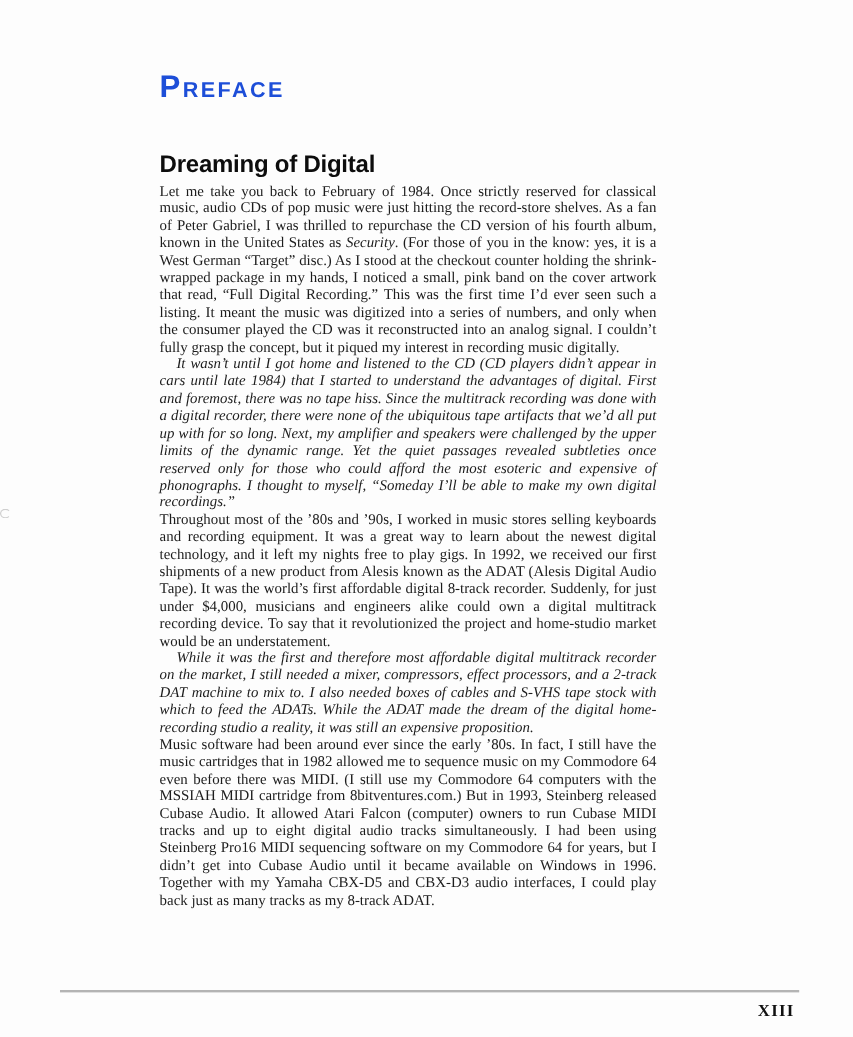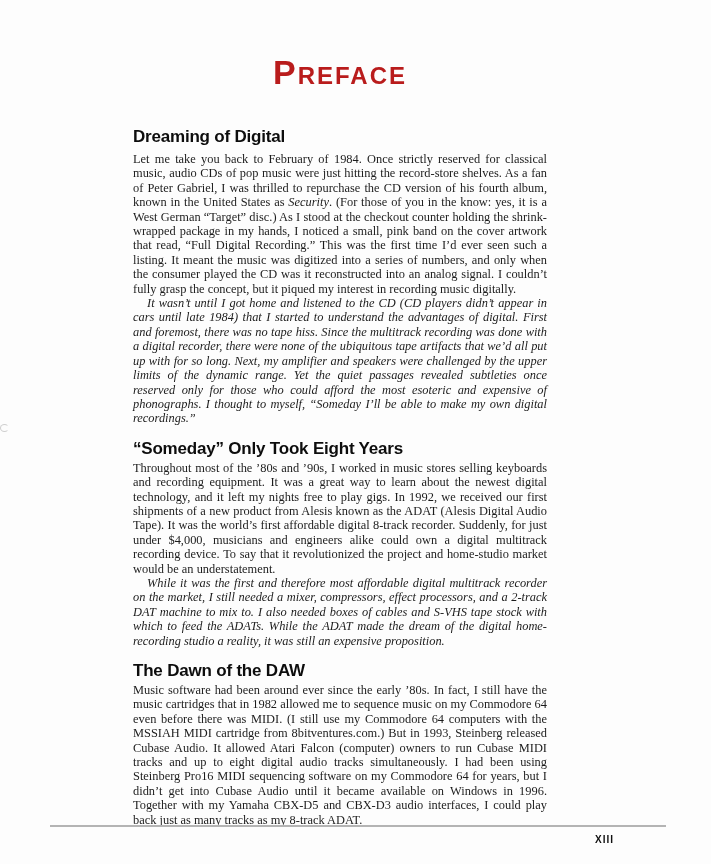--- a/index.html
+++ b/index.html
@@ -18,31 +18,30 @@
     position: absolute;
     left: 133px; top: 54px;
     width: 414px;
     color: #1c1c1c;
   }
   .book-title {
     margin: 0;
     font-family: "Liberation Sans", "DejaVu Sans", sans-serif;
     font-weight: 700;
     font-variant: small-caps;
-    font-size: 34px;
+    font-size: 26px;
     line-height: 36px;
     letter-spacing: 2px;
-    color: #b91c1c;
-    text-align: center;
+    color: #1d4ed8;
   }
   .h-major {
     margin: 36px 0 4px 0;
     font-family: "Liberation Sans", "DejaVu Sans", sans-serif;
     font-weight: 700;
-    font-size: 17px;
+    font-size: 20px;
     line-height: 22px;
     letter-spacing: -0.2px;
     color: #0d0d0d;
   }
   .h-minor {
     margin: 13px 0 3px 0;
     font-family: "Liberation Sans", "DejaVu Sans", sans-serif;
     font-weight: 700;
     font-size: 17px;
     line-height: 19px;
@@ -61,25 +60,25 @@
   .footer-rule {
     position: absolute;
     left: 50px; top: 825px;
     width: 616px; height: 2px;
     background: #b4b4b4;
   }
   .page-number {
     position: absolute;
     top: 830px; left: 547px;
     width: 115px;
-    text-align: center;
-    font-family: Liberation Sans, sans-serif;
+    text-align: right;
+    font-family: Liberation Serif, serif;
     font-weight: 700;
     font-variant: small-caps;
-    font-size: 14px;
+    font-size: 20px;
     letter-spacing: 1px;
     color: #111;
   }
   .scan-artifact {
     position: absolute;
     left: 0px; top: 424px;
     width: 7px; height: 6px;
     border-radius: 50%;
     border: 1px solid rgba(120,120,120,0.35);
     border-right-color: transparent;
@@ -95,27 +94,25 @@
 
     <h1 class="book-title">Preface</h1>
 
     <section>
       <h2 class="h-major">Dreaming of Digital</h2>
       <p class="body-para"><span>Let me take you back to February of 1984. Once strictly reserved for classical music, audio CDs of pop music were just hitting the record-store shelves. As a fan of Peter Gabriel, I was thrilled to repurchase the CD version of his fourth album, known in the United States as </span><em>Security</em><span>. (For those of you in the know: yes, it is a West German “Target” disc.) As I stood at the checkout counter holding the shrink-wrapped package in my hands, I noticed a small, pink band on the cover artwork that read, “Full Digital Recording.” This was the first time I’d ever seen such a listing. It meant the music was digitized into a series of numbers, and only when the consumer played the CD was it reconstructed into an analog signal. I couldn’t fully grasp the concept, but it piqued my interest in recording music digitally.</span></p>
       <p class="body-para indent">It wasn’t until I got home and listened to the CD (CD players didn’t appear in cars until late 1984) that I started to understand the advantages of digital. First and foremost, there was no tape hiss. Since the multitrack recording was done with a digital recorder, there were none of the ubiquitous tape artifacts that we’d all put up with for so long. Next, my amplifier and speakers were challenged by the upper limits of the dynamic range. Yet the quiet passages revealed subtleties once reserved only for those who could afford the most esoteric and expensive of phonographs. I thought to myself, “Someday I’ll be able to make my own digital recordings.”</p>
     </section>
 
     <section>
-      <h3 class="h-minor">“Someday” Only Took Eight Years</h3>
       <p class="body-para">Throughout most of the ’80s and ’90s, I worked in music stores selling keyboards and recording equipment. It was a great way to learn about the newest digital technology, and it left my nights free to play gigs. In 1992, we received our first shipments of a new product from Alesis known as the ADAT (Alesis Digital Audio Tape). It was the world’s first affordable digital 8-track recorder. Suddenly, for just under $4,000, musicians and engineers alike could own a digital multitrack recording device. To say that it revolutionized the project and home-studio market would be an understatement.</p>
       <p class="body-para indent">While it was the first and therefore most affordable digital multitrack recorder on the market, I still needed a mixer, compressors, effect processors, and a 2-track DAT machine to mix to. I also needed boxes of cables and S-VHS tape stock with which to feed the ADATs. While the ADAT made the dream of the digital home-recording studio a reality, it was still an expensive proposition.</p>
     </section>
 
     <section>
-      <h3 class="h-minor">The Dawn of the DAW</h3>
       <p class="body-para">Music software had been around ever since the early ’80s. In fact, I still have the music cartridges that in 1982 allowed me to sequence music on my Commodore 64 even before there was MIDI. (I still use my Commodore 64 computers with the MSSIAH MIDI cartridge from 8bitventures.com.) But in 1993, Steinberg released Cubase Audio. It allowed Atari Falcon (computer) owners to run Cubase MIDI tracks and up to eight digital audio tracks simultaneously. I had been using Steinberg Pro16 MIDI sequencing software on my Commodore 64 for years, but I didn’t get into Cubase Audio until it became available on Windows in 1996. Together with my Yamaha CBX-D5 and CBX-D3 audio interfaces, I could play back just as many tracks as my 8-track ADAT.</p>
     </section>
 
   </div>
 
   <div class="scan-artifact"></div>
 
   <div class="footer-rule"></div>
   <div class="page-number">xiii</div>
 

